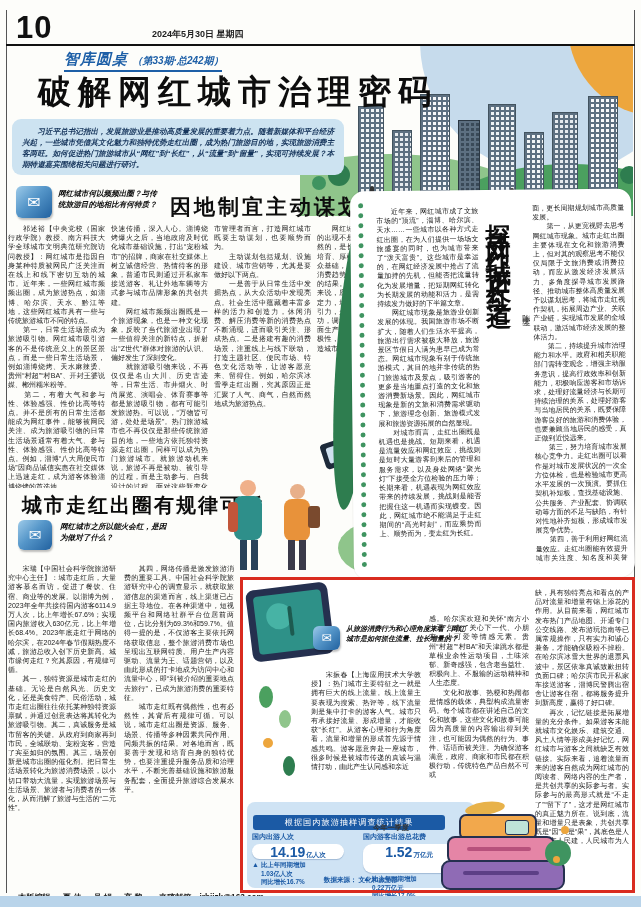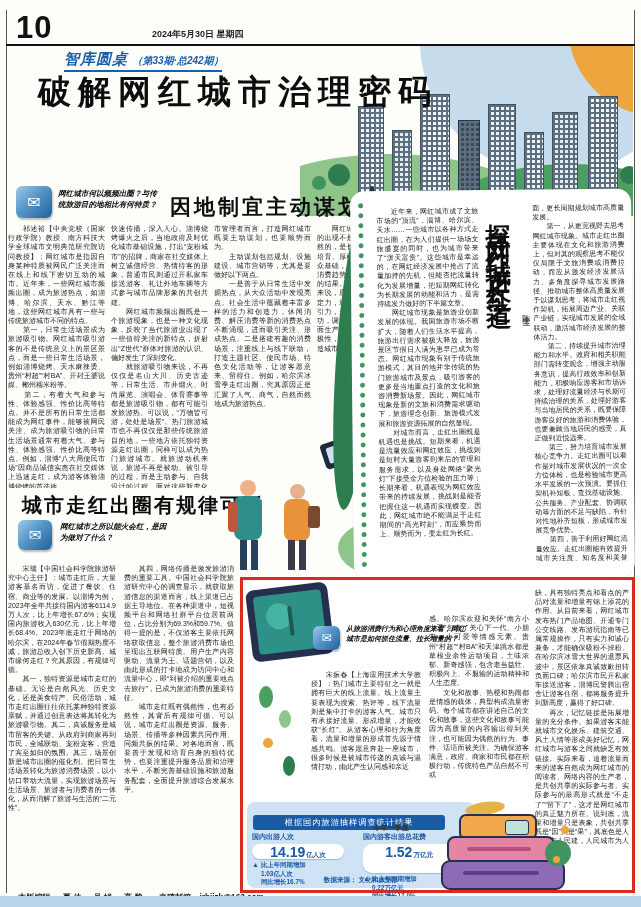--- a/index.html
+++ b/index.html
@@ -80,20 +80,23 @@
     <div class="abs bldg win" style="left:252px;top:66px;width:26px;height:86px;background-color:#e6ebef;border:1px solid #42535f;"></div>
     <div class="abs bldg win" style="left:288px;top:50px;width:30px;height:102px;background-color:#f6f8fa;border:1px solid #42535f;"></div>
     <div class="abs hill" style="left:28px;top:118px;width:22px;height:22px;background:#2e7d4f;"></div>
     <div class="abs hill" style="left:12px;top:130px;width:14px;height:14px;background:#3f9460;"></div>
     <div class="abs hill" style="left:320px;top:120px;width:18px;height:18px;background:#2e7d4f;"></div>
     <div class="abs" style="left:70px;top:140px;width:4px;height:12px;background:#333;border-radius:2px;"></div>
     <div class="abs" style="left:210px;top:142px;width:4px;height:11px;background:#333;border-radius:2px;"></div>
   </div>
 
   <div class="abs mainhl" style="left:38px;top:70px;">破解网红城市治理密码</div>
+  <div class="abs introbox" style="left:12px;top:119px;width:332px;height:56px;">
+    <div class="introtx">　　习近平总书记指出，发展旅游业是推动高质量发展的重要着力点。随着新媒体和平台经济兴起，一些城市凭借其文化魅力和独特优势走红出圈，成为热门旅游目的地，实现旅游消费主客两旺。如何促进热门旅游城市从“网红”到“长红”，从“流量”到“留量”，实现可持续发展？本期特邀嘉宾围绕相关问题进行研讨。</div>
+  </div>
 
   <div class="abs qicon" style="left:16px;top:186px;width:36px;height:32px;font-size:16px;">
     <span>✉</span>
   </div>
   <div class="abs qtext" style="left:58px;top:188px;width:102px;">网红城市何以频频出圈？与传统旅游目的地相比有何特质？</div>
   <div class="abs hl2" style="left:170px;top:193px;">因地制宜主动谋划顺势而为</div>
 
   <div class="abs bodytext" style="left:8px;top:224px;width:97px;height:264px;">　　祁述裕【中央党校（国家行政学院）教授、南方科技大学全球城市文明典范研究院访问教授】：网红城市是指因自身某种特质被网民广泛关注而在线上和线下密切互动的城市。近年来，一些网红城市频频出圈，成为旅游热点，如淄博、哈尔滨、天水、黔江等地，这些网红城市具有一些与传统旅游城市不同的特点。
 　　第一，日常生活场景成为旅游吸引物。网红城市吸引游客的不是传统意义上的景区景点，而是一些日常生活场景，例如淄博烧烤、天水麻辣烫、贵州“村超”“村BA”、开封王婆说媒、郴州糯米粉等。
 　　第二，有着大气和参与性、体验感强、性价比高等特点。并不是所有的日常生活都能成为网红事件，能够被网民关注、成为旅游吸引物的日常生活场景通常有着大气、参与性、体验感强、性价比高等特点。例如，淄博“八大局便民市场”因商品诚信实惠在社交媒体上迅速走红，成为游客体验淄博烧烤的首选地。</div>

